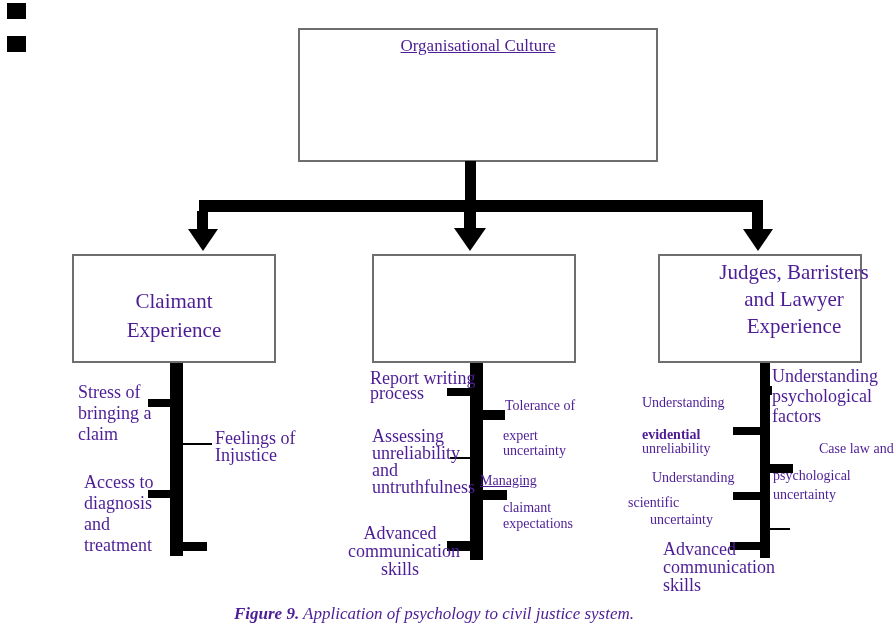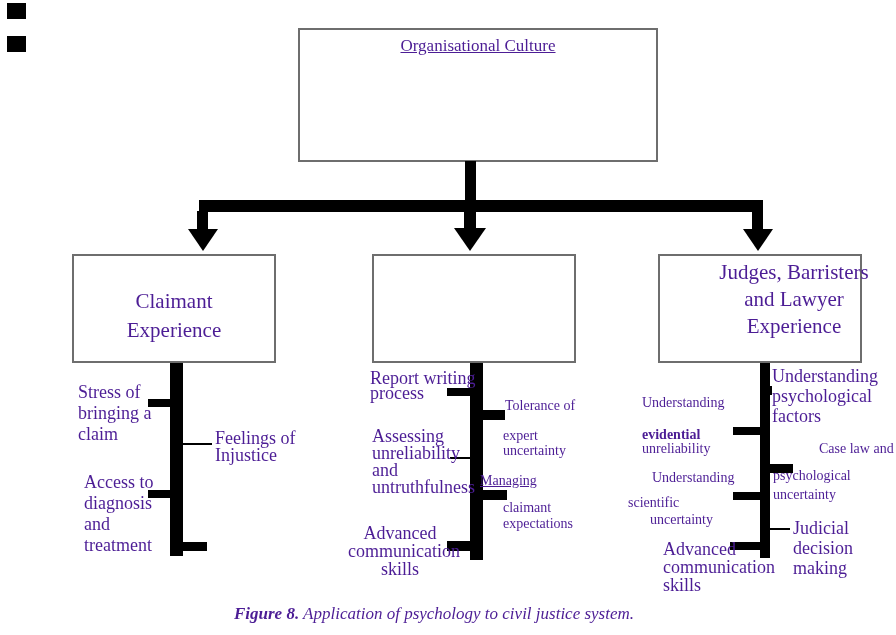--- a/index.html
+++ b/index.html
@@ -111,24 +111,21 @@
 factors</div>
   <div class="t1" style="left:642px; top:395px;">Understanding</div>
   <div class="t1" style="left:642px; top:427px;font-weight:bold;">evidential</div>
   <div class="t1" style="left:642px; top:441px;">unreliability</div>
   <div class="t1" style="left:819px; top:441px;">Case law and</div>
   <div class="t1" style="left:773px; top:468px;">psychological</div>
   <div class="t1" style="left:773px; top:487px;">uncertainty</div>
   <div class="t1" style="left:652px; top:470px;">Understanding</div>
   <div class="t1" style="left:628px; top:495px;">scientific</div>
   <div class="t1" style="left:650px; top:512px;">uncertainty</div>
-  <div class="t" style="left:793px; top:518px; line-height:20px;">Judicial
-decision
-making</div>
   <div class="t" style="left:663px; top:540px; line-height:18px;">Advanced
 communication
 skills</div>
 
   <div class="caption">
-    <span class="pre">Figure 8.</span><span> Application of psychology to civil justice system.</span>
+    <span class="pre">Figure 9.</span><span> Application of psychology to civil justice system.</span>
   </div>
 
 </div>
 
 </body></html>

